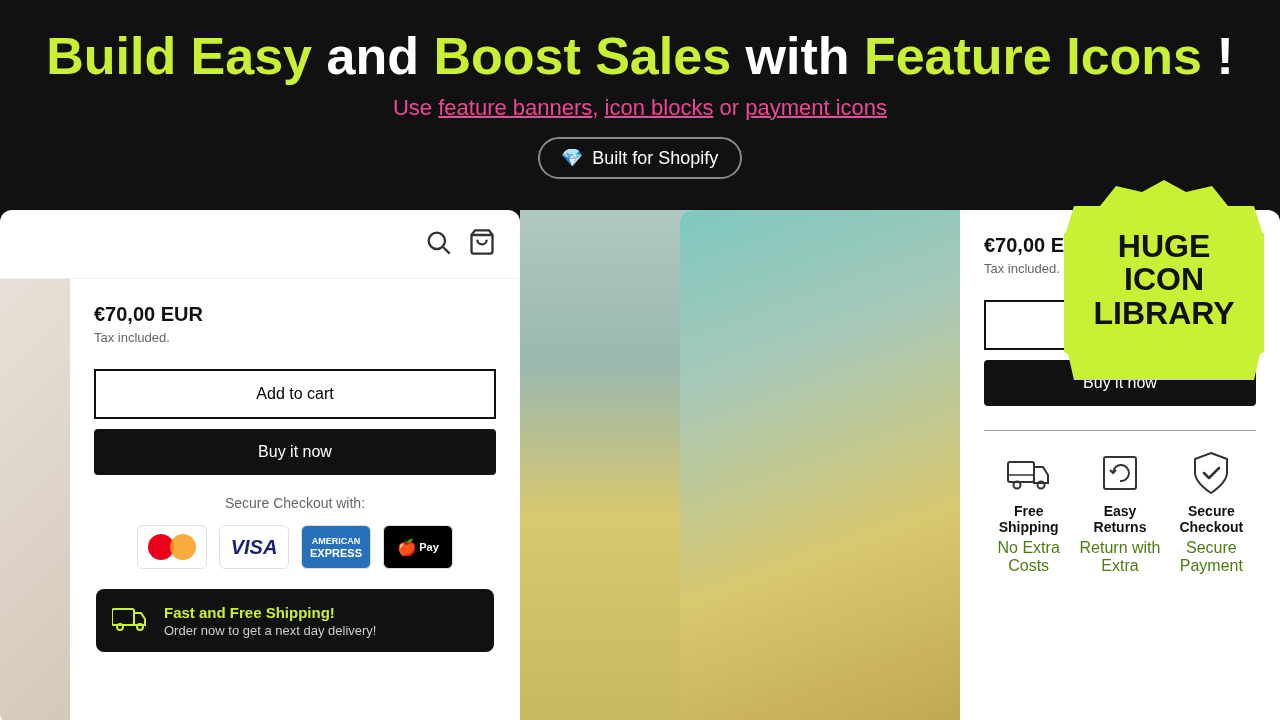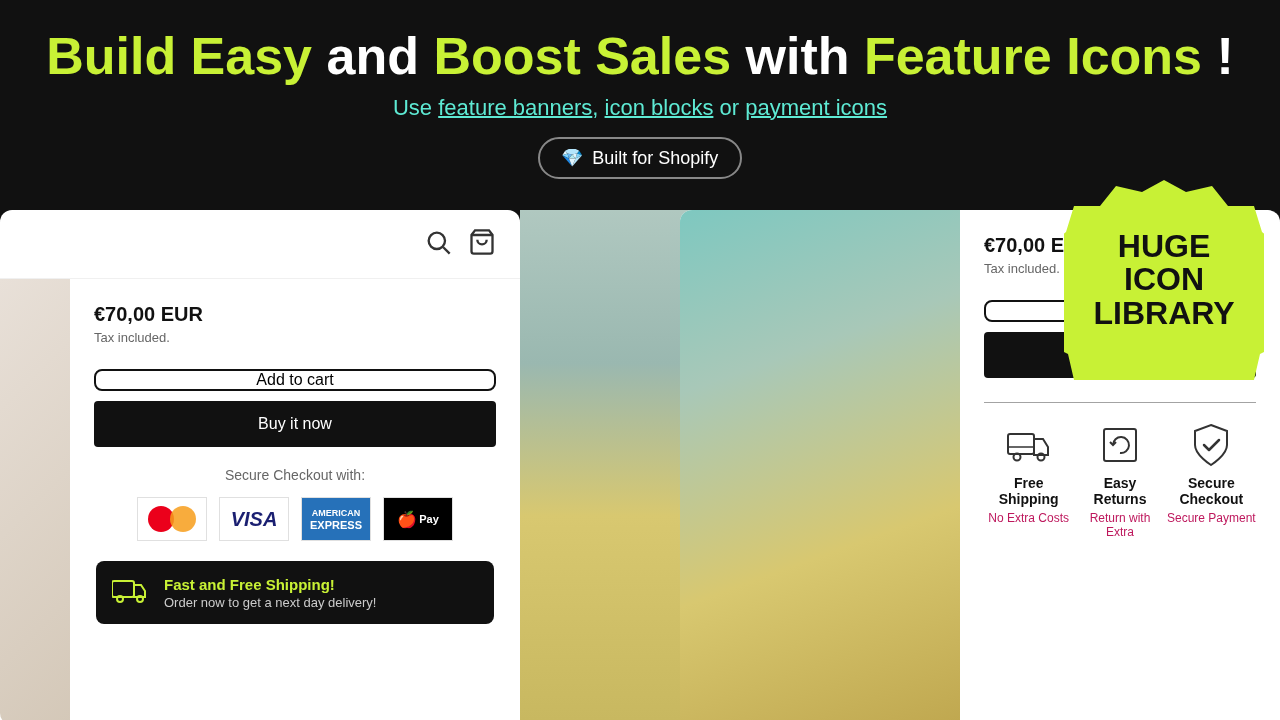--- a/index.html
+++ b/index.html
@@ -22,21 +22,21 @@
     .header-title {
       font-size: 52px;
       font-weight: 900;
       line-height: 1.1;
       margin-bottom: 10px;
     }
     .title-white { color: #fff; }
     .title-green { color: #c8f135; }
     .header-subtitle {
       font-size: 22px;
-      color: #5eead4;
+      color: #ec4899;
       font-weight: 400;
     }
     .header-subtitle u {
       text-decoration-thickness: 2px;
     }
     .shopify-badge {
       display: inline-flex;
       align-items: center;
       gap: 8px;
       border: 2px solid #888;
@@ -113,26 +113,27 @@
     }
 
     .tax-info {
       font-size: 13px;
       color: #666;
       margin-bottom: 24px;
     }
 
     .btn-add-to-cart {
       width: 100%;
+      padding: 14px;
       border: 2px solid #111;
       background: #fff;
       font-size: 16px;
       font-weight: 500;
       cursor: pointer;
-      border-radius: 8px;
+      border-radius: 0;
       margin-bottom: 10px;
     }
 
     .btn-buy-now {
       width: 100%;
       padding: 14px;
       border: none;
       background: #111;
       color: #fff;
       font-size: 16px;
@@ -153,21 +154,21 @@
       display: flex;
       justify-content: center;
       gap: 12px;
       margin-bottom: 20px;
     }
 
     .payment-icon {
       width: 70px;
       height: 44px;
       border: 1px solid #e0e0e0;
-      border-radius: 0;
+      border-radius: 6px;
       display: flex;
       align-items: center;
       justify-content: center;
       font-weight: 700;
       font-size: 13px;
     }
 
     .mastercard-icon {
       background: #fff;
       position: relative;
@@ -300,22 +301,22 @@
       justify-content: center;
     }
 
     .feature-name {
       font-size: 14px;
       font-weight: 700;
       color: #111;
     }
 
     .feature-desc {
-      font-size: 12px;
-      color: #be185d;
+      font-size: 16px;
+      color: #4d7c0f;
       margin-top: -4px;
     }
 
     
     .starburst {
       position: absolute;
       top: 180px;
       right: 16px;
       width: 200px;
       height: 200px;

